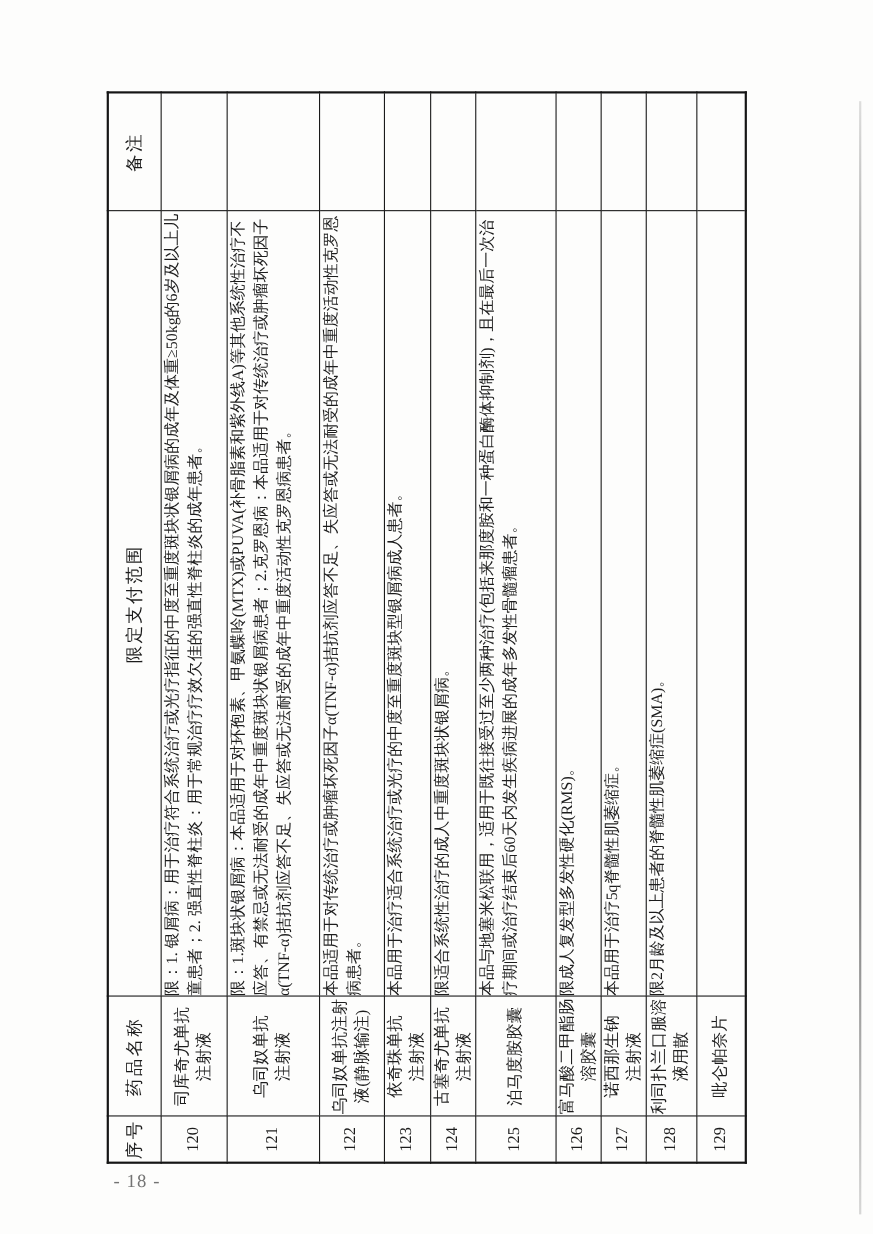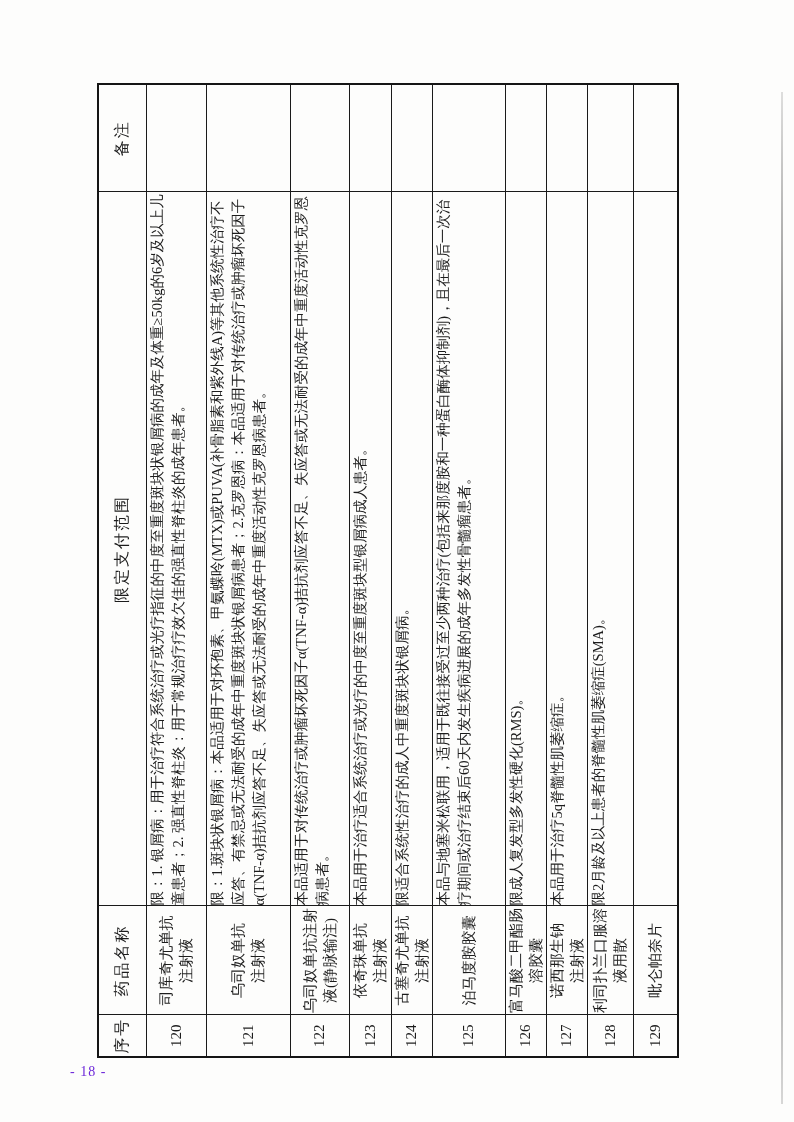--- a/index.html
+++ b/index.html
@@ -46,22 +46,22 @@
     white-space:pre-line;padding:0 2px;
   }
   td.cell-scope{
     font-size:14.5px;line-height:21px;text-align:left;vertical-align:top;
     padding:3px 4px 0 6px;
     word-break:break-all;overflow-wrap:anywhere;
   }
   td.cell-remark{}
   .page-number{
     position:absolute;left:70px;top:1064px;width:76px;
-    font-size:14px;text-align:left;letter-spacing:1px;
-    color:#6d28d9;
+    font-size:17px;text-align:right;letter-spacing:1px;
+    color:#737373;
   }
   
   .scan-line{
     position:absolute;left:781px;top:92px;width:2px;height:1012px;
     background:linear-gradient(to bottom,
       rgba(80,80,80,.18) 0%,
       rgba(55,55,55,.45) 18%,
       rgba(35,35,35,.78) 38%,
       rgba(30,30,30,.85) 55%,
       rgba(50,50,50,.55) 75%,

